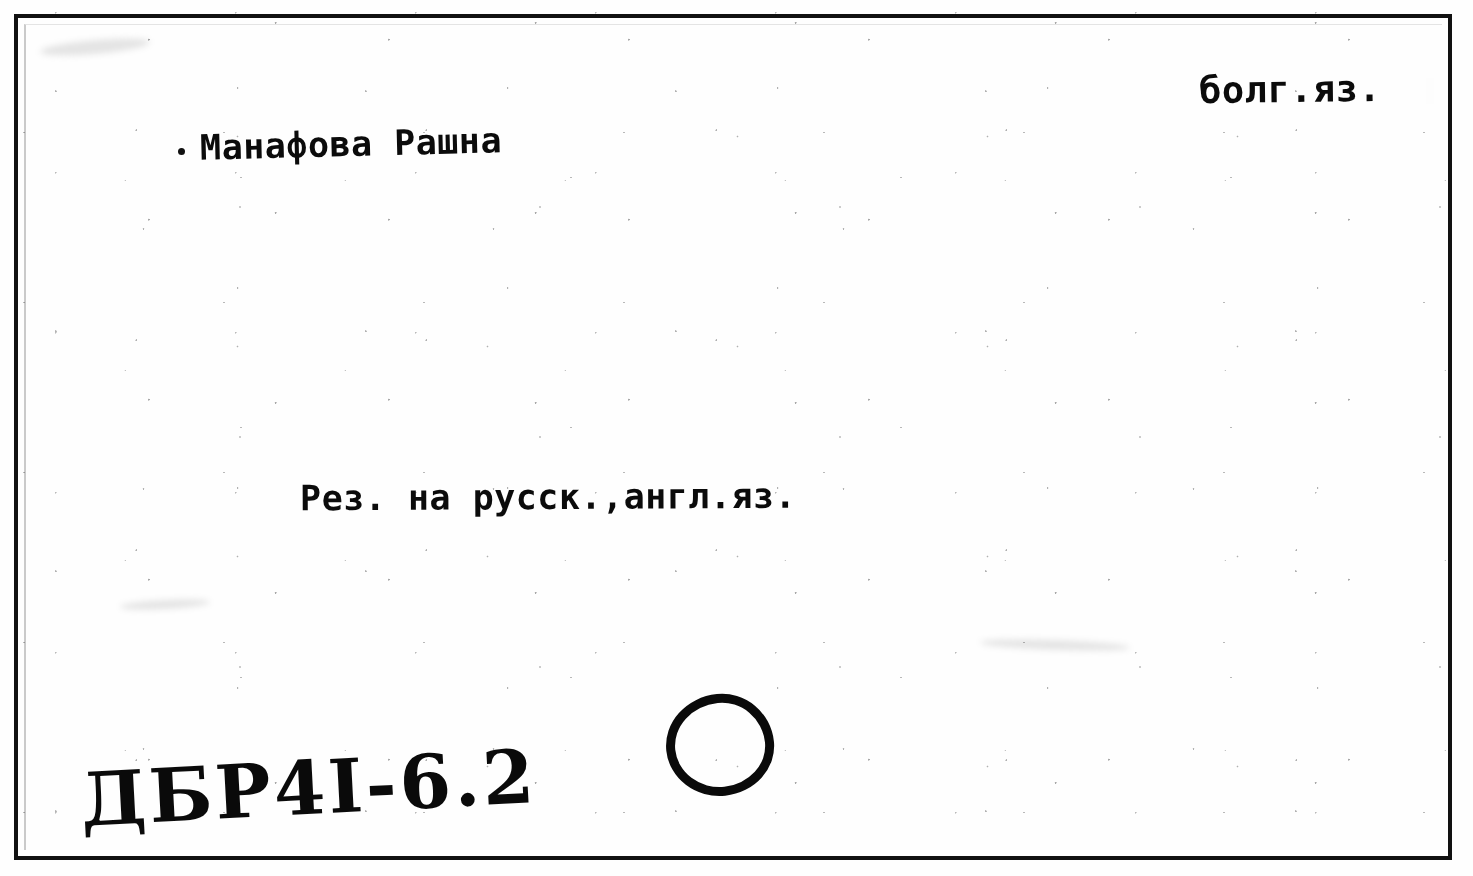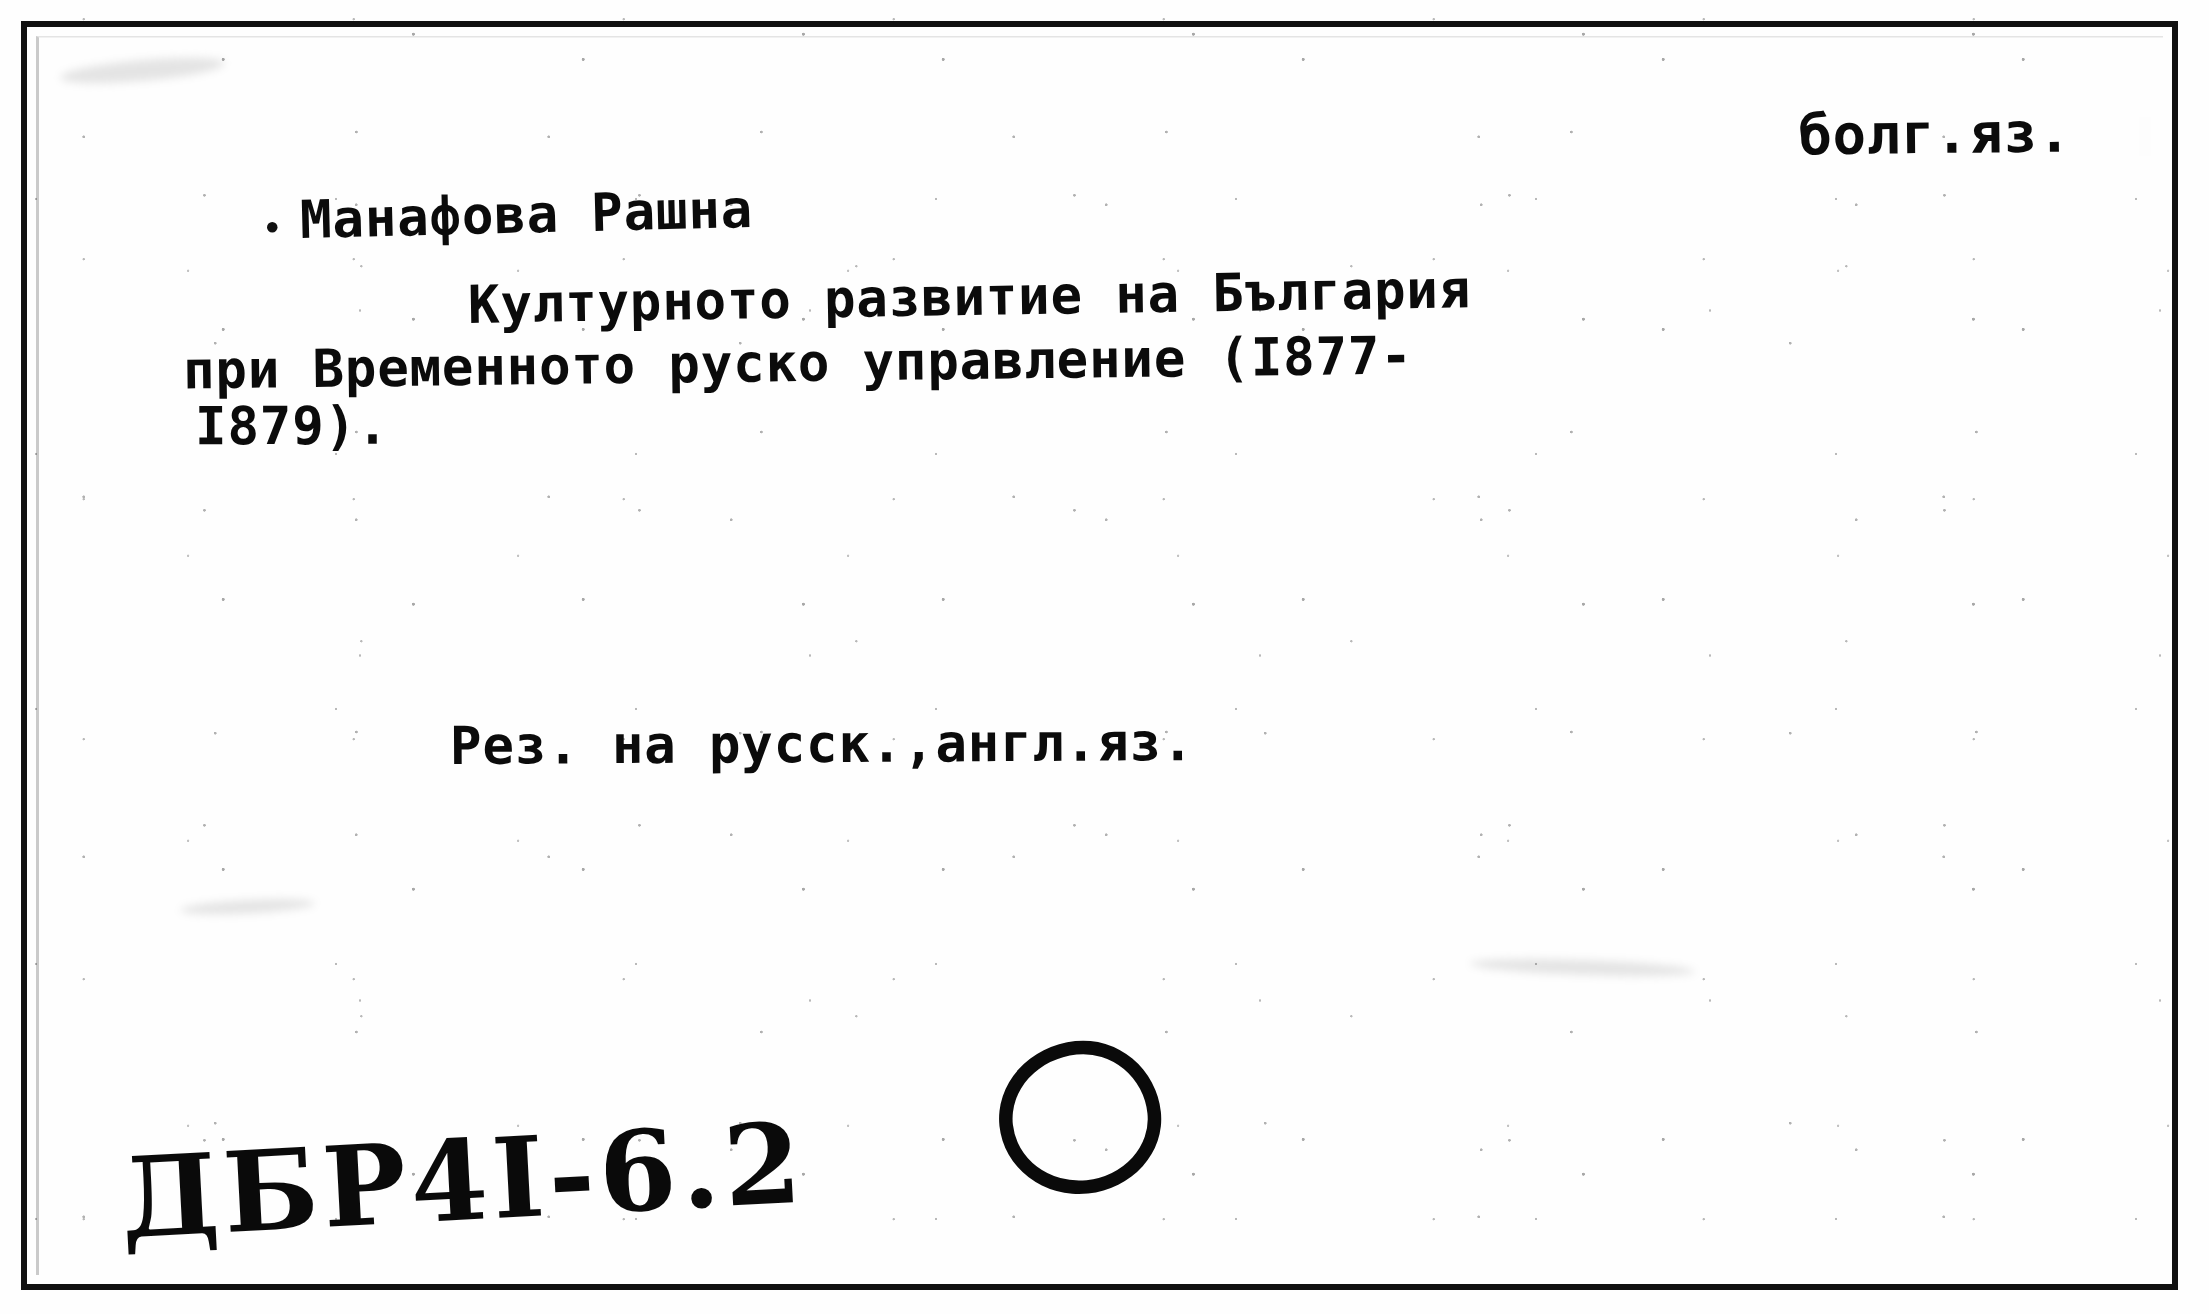--- a/index.html
+++ b/index.html
@@ -186,25 +186,20 @@
 
   <div class="smudge smudge-a"></div>
   <div class="smudge smudge-b"></div>
   <div class="smudge smudge-c"></div>
 
   <div class="typed lang-mark">болг.яз.</div>
 
   <div class="author-dot"></div>
   <div class="typed author">Манафова Рашна</div>
 
-  <div class="typed title-block">
-    <span class="title-l1">Културното развитие на България</span>
-    <span class="title-l2">при Временното руско управление (I877-</span>
-    <span class="title-l3">I879).</span>
-  </div>
 
 
   <div class="typed summary-note">Рез. на русск.,англ.яз.</div>
 
   <div class="shelfmark">ДБР4I-6.2</div>
 
   <div class="hand-circle"></div>
 
 </div>
 

